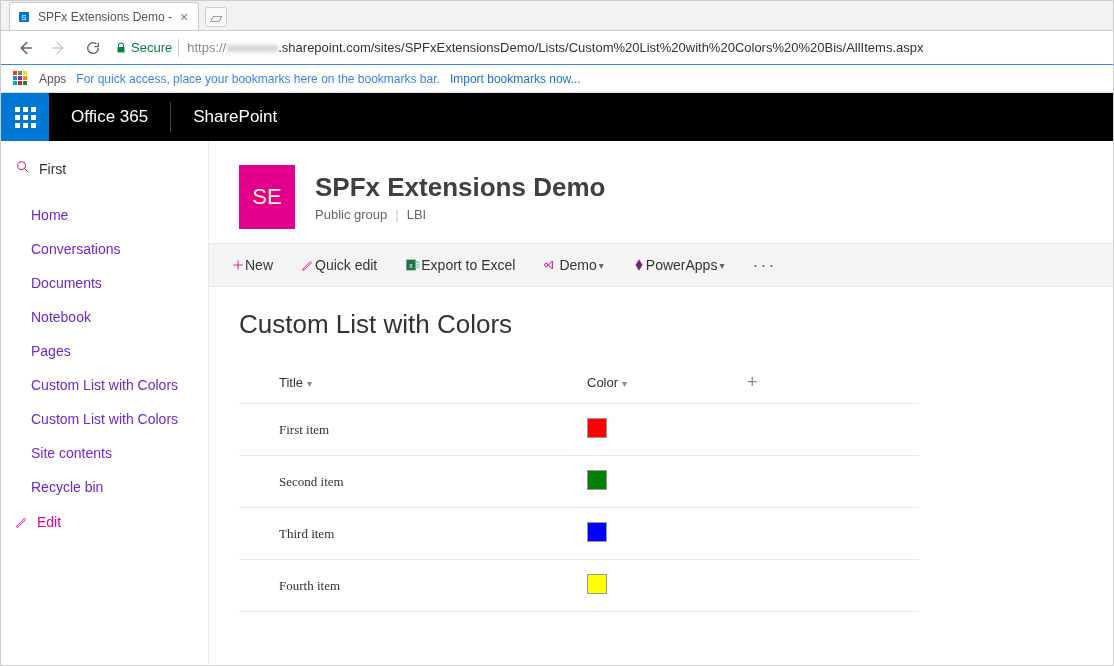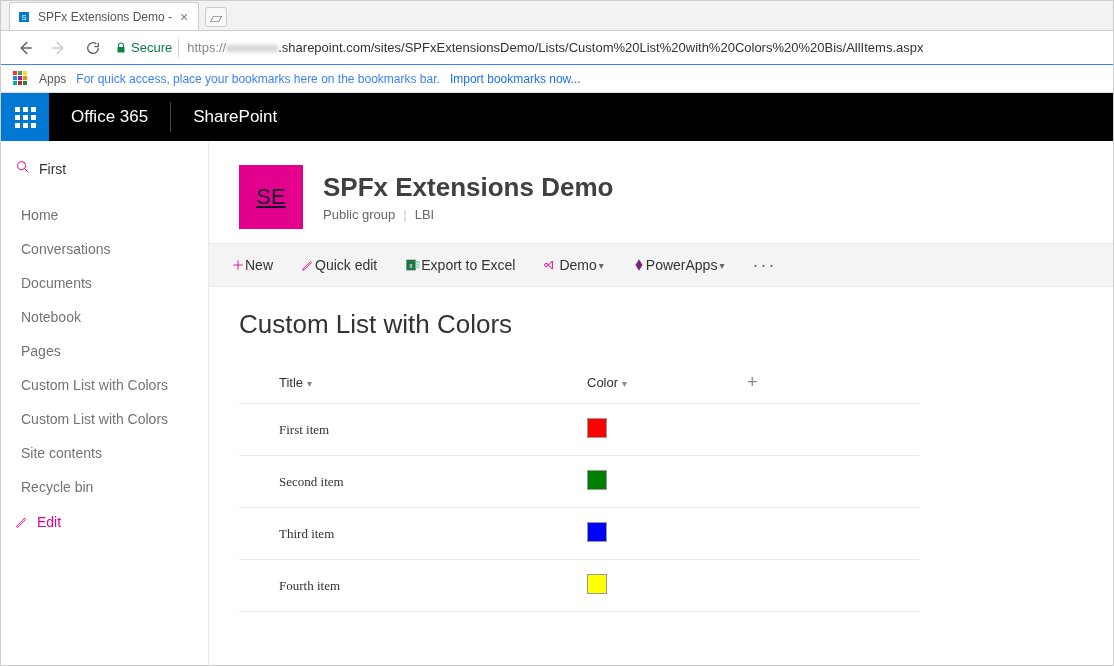--- a/index.html
+++ b/index.html
@@ -38,26 +38,26 @@
   .brand { padding: 0 22px; font-size:17px; font-weight:400;}
   .brand-sep { width:1px; height:30px; background:#444;}
   .app-name { padding:0 22px; font-size:17px;}
 
   
   .main { display:flex; height: calc(666px - 30px - 34px - 28px - 48px); }
   .left-nav { width: 208px; border-right: 1px solid #eaeaea; padding-top: 8px; }
   .search-row { display:flex; align-items:center; padding: 10px 14px; font-size:14px; color:#333; gap:8px;}
   .search-icon { color:#e3008c; }
   .nav-list { padding: 10px 0 0 0;}
-  .nav-item { padding: 9px 14px 9px 20px; font-size:14px; color:#737373; cursor:pointer; }
+  .nav-item { padding: 9px 14px 9px 30px; font-size:14px; color:#6d28d9; cursor:pointer; }
   .nav-edit { display:flex; align-items:center; gap:8px; padding: 10px 14px; color:#e3008c; font-size:14px;}
 
   .content { flex:1; overflow:auto; }
   .site-header { display:flex; align-items:center; padding: 24px 30px 14px 30px; gap:20px; }
-  .site-tile { width:64px; height:64px; background:#e3008c; color:#0f172a; display:flex; align-items:center; justify-content:center; font-size:22px;text-decoration:underline; }
+  .site-tile { width:56px; height:64px; background:#e3008c; color:#fef9c3; display:flex; align-items:center; justify-content:center; font-size:22px; }
   .site-title { color:#404040; font-size:26px; font-weight:700; }
   .site-sub { color:#666; font-size:13px; margin-top:4px; }
   .site-sub .sep { margin:0 8px; color:#ccc;}
 
   .command-bar { height:44px; background:#f4f4f4; display:flex; align-items:center; padding: 0 22px; gap: 28px; border-top:1px solid #eaeaea; border-bottom:1px solid #eaeaea;}
   .cmd { display:flex; align-items:center; gap:0; font-size:14px; color:#333; cursor:pointer;}
   .cmd-icon { color:#e3008c; display:flex; align-items:center;}
   .cmd-icon.excel { color:#217346;}
   .cmd-icon.flow { color:#e3008c;}
   .cmd-icon.pa { color:#742774;}

